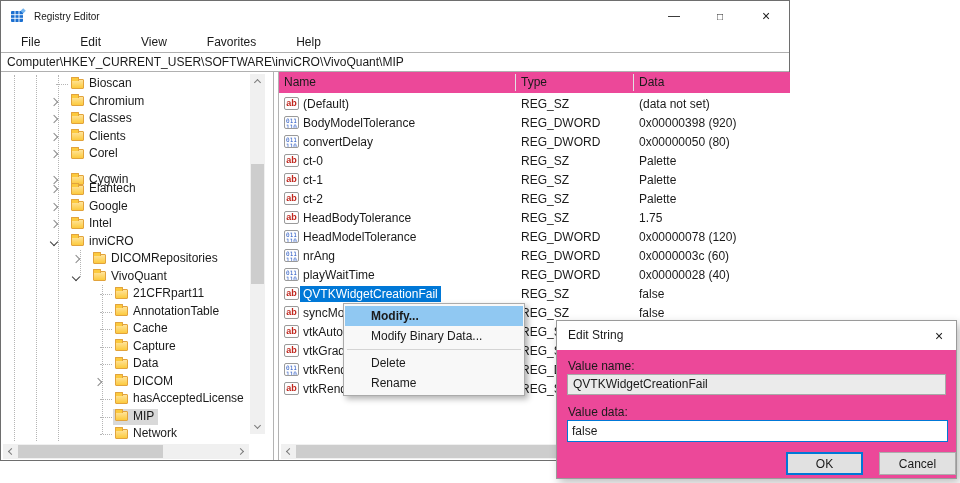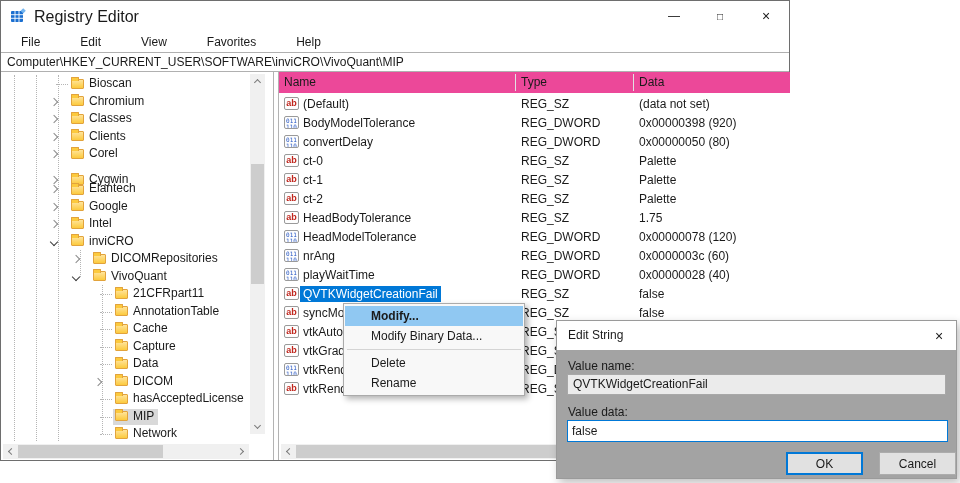--- a/index.html
+++ b/index.html
@@ -7,21 +7,21 @@
   .screen {
     position: relative; width: 960px; height: 483px; overflow: hidden;
     background: #fff; font-family: "Liberation Sans", sans-serif;
     font-size: 12px; color: #1a1a1a;
   }
   
   .win { position: absolute; left: 0; top: 0; width: 790px; height: 461px;
          background: #fff; border: 1px solid #6e6e6e; }
   .titlebar { position: absolute; left: 0; top: 0; right: 0; height: 31px; background: #fff; }
   .app-icon { position: absolute; left: 9px; top: 7px; width: 16px; height: 16px; }
-  .wtitle { position: absolute; left: 33px; top: 0; line-height: 31px; font-size: 16px; }
+  .wtitle { position: absolute; left: 33px; top: 0; line-height: 31px; font-size: 10px; }
   .capbtns { position: absolute; right: 0; top: 0; height: 30px; display: flex; }
   .capbtn { width: 46px; height: 30px; border: none; background: #fff; color: #1a1a1a;
             font-family: "Liberation Sans", sans-serif; text-align: center; }
   .capbtn.min { font-size: 12px; } .capbtn.max { font-size: 10px; } .capbtn.cls { font-size: 14px; }
   .menubar { position: absolute; left: 0; top: 31px; right: 0; height: 20px; background: #fff; }
   .menu-item { display: inline-block; padding: 0 20px; line-height: 20px; }
   .addressbar { position: absolute; left: 0; top: 51px; right: 0; height: 20px; background: #fff;
                 border-top: 1px solid #b0b0b0; border-bottom: 1px solid #b0b0b0;
                 line-height: 18px; padding-left: 6px; white-space: nowrap; overflow: hidden; }
   
@@ -70,21 +70,21 @@
   .sarr.rightA{ transform: rotate(-45deg); }
   
   .cmenu { position: absolute; left: 343px; top: 303px; width: 182px; background: #f8f8f8;
            border: 1px solid #ababab; box-shadow: 3px 3px 6px rgba(0,0,0,0.30); padding: 2px 1px; }
   .mitem { position: relative; height: 20px; line-height: 20px; padding-left: 26px; white-space: nowrap; }
   .mitem.hl { background: #90c8f2; }
   .mitem.bold { font-weight: bold; }
   .msep { height: 0; border-top: 1px solid #d4d4d4; margin: 3px 2px; }
   
   .dialog { position: absolute; left: 556px; top: 320px; width: 401px; height: 159px;
-            background: #a3a3a3; border: 1px solid #9a9a9a; box-shadow: 3px 4px 9px rgba(0,0,0,0.25); }
+            background: #ec4899; border: 1px solid #9a9a9a; box-shadow: 3px 4px 9px rgba(0,0,0,0.25); }
   .dtitle { position: absolute; left: 0; top: 0; right: 0; height: 29px; background: #fff; }
   .dtitle .dtext { position: absolute; left: 11px; line-height: 29px; }
   .dclose { position: absolute; right: 0; top: 0; width: 34px; height: 29px; border: none;
             background: #fff; font-size: 14px; color: #1a1a1a; font-family: "Liberation Sans", sans-serif; }
   .dlabel { position: absolute; left: 11px; line-height: 14px; }
   .dl1 { top: 38px; } .dl2 { top: 84px; }
   .dnamebox { position: absolute; left: 10px; top: 53px; width: 379px; height: 21px;
               background: #ebebeb; border: 1px solid #a8a8a8; line-height: 19px; padding-left: 5px;
               white-space: nowrap; overflow: hidden; }
   .dinput { position: absolute; left: 10px; top: 99px; width: 381px; height: 22px;

